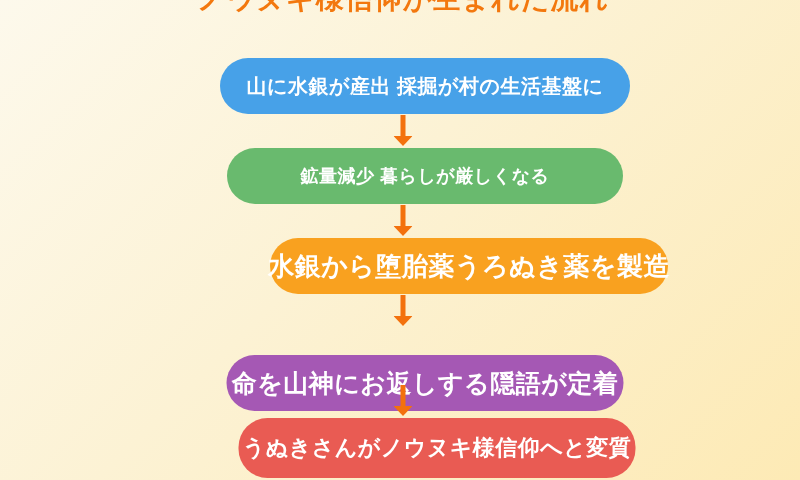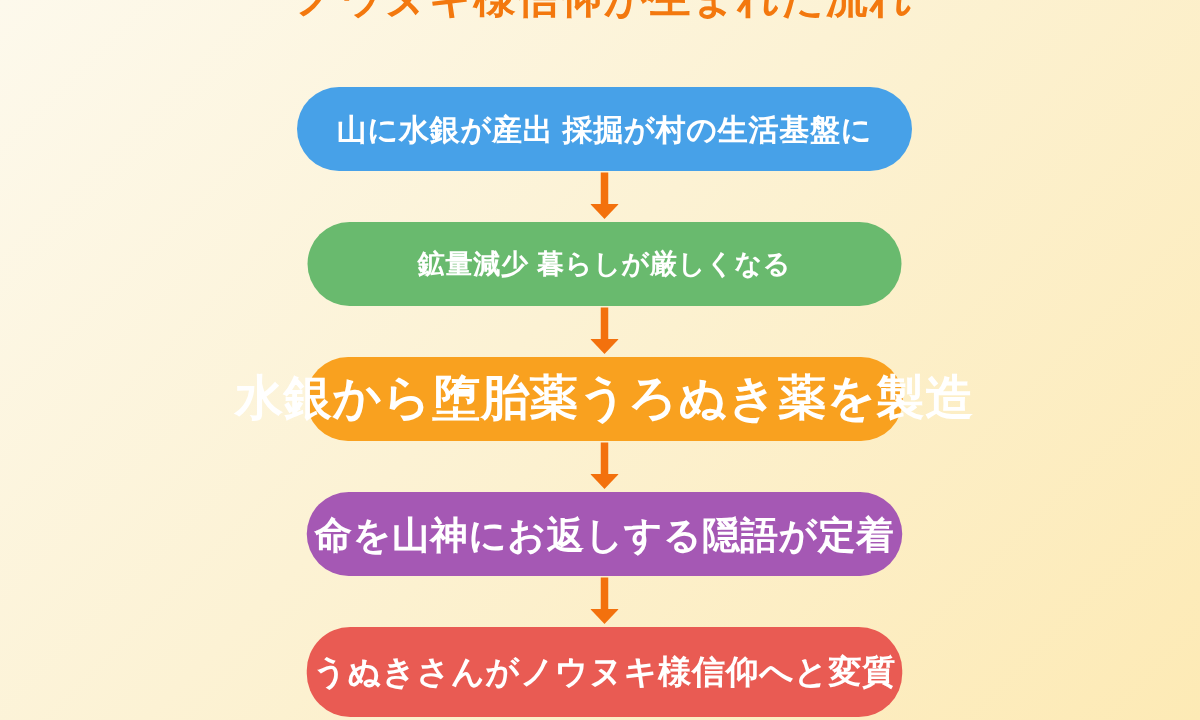--- a/index.html
+++ b/index.html
@@ -23,35 +23,35 @@
     left: 403px;
     transform: translateX(-50%);
     font-size: 28px;
     line-height: 1.15;
     font-weight: bold;
     white-space: nowrap;
     letter-spacing: 1px;
   }
   .box {
     position: absolute;
-    left: 403px;
+    left: 425px;
     transform: translateX(-50%);
     height: 56px;
     border-radius: 29px;
     display: flex;
     align-items: center;
     justify-content: center;
     color: #ffffff;
     font-weight: bold;
     white-space: nowrap;
     letter-spacing: 0.5px;
   }
   #box1 { top: 58px;  width: 410px; font-size: 20px; }
   #box2 { top: 148px; width: 396px; font-size: 18px; }
-  #box3 { top: 238px; width: 398px; font-size: 32px; }
+  #box3 { top: 238px; width: 398px; font-size: 26px; margin-left: 44px; }
   #box4 { top: 328px; width: 397px; font-size: 25px; }
   #box5 { top: 418px; width: 397px; height: 60px; font-size: 22px; }
   .arrow {
     position: absolute;
     left: 403px;
     transform: translateX(-50%);
     display: flex;
     flex-direction: column;
     align-items: center;
   }
@@ -93,26 +93,26 @@
 
   <div class="box" id="box3" style="background-color: rgb(249, 161, 31);">
     <span>水銀から堕胎薬うろぬき薬を製造</span>
   </div>
 
   <div class="arrow" id="arrow3">
     <div class="stem" style="background-color: rgb(243, 113, 13);"></div>
     <div class="head" style="background-color: rgb(243, 113, 13);"></div>
   </div>
 
-  <div class="box" id="box4" style="background-color: rgb(165, 88, 180);">
+  <div class="box" id="box4" style="background-color: rgb(165, 88, 180); margin-top: 27px;">
     <span>命を山神にお返しする隠語が定着</span>
   </div>
 
   <div class="arrow" id="arrow4">
     <div class="stem" style="background-color: rgb(243, 113, 13);"></div>
     <div class="head" style="background-color: rgb(243, 113, 13);"></div>
   </div>
 
-  <div class="box" id="box5" style="background-color: rgb(233, 91, 83);">
+  <div class="box" id="box5" style="background-color: rgb(233, 91, 83); margin-left: 12px;">
     <span>うぬきさんがノウヌキ様信仰へと変質</span>
   </div>
 
 </div>
 
 </body></html>

